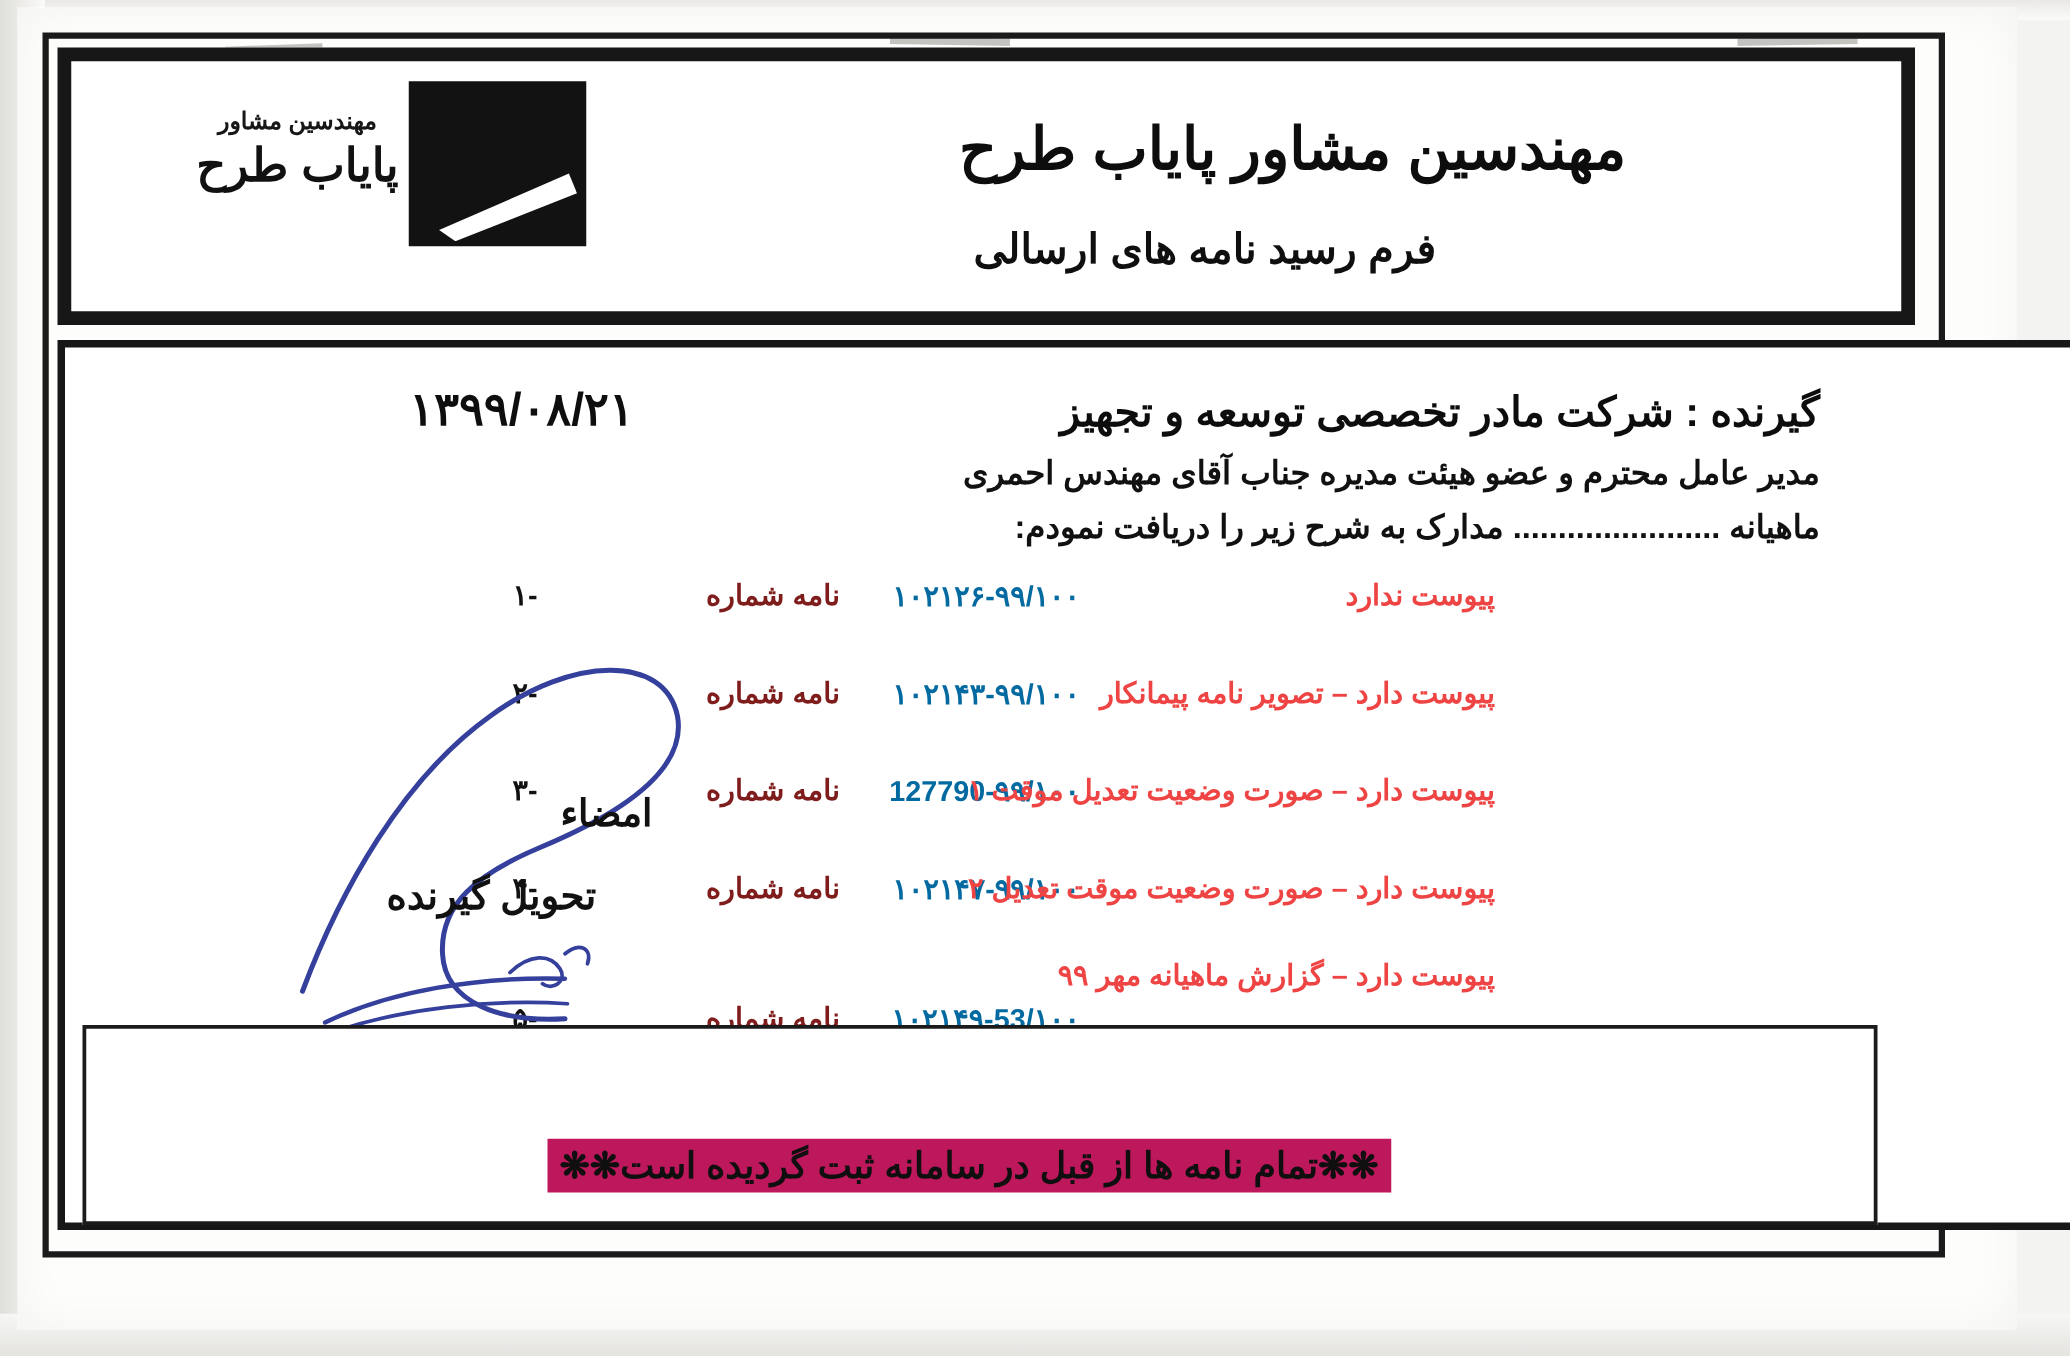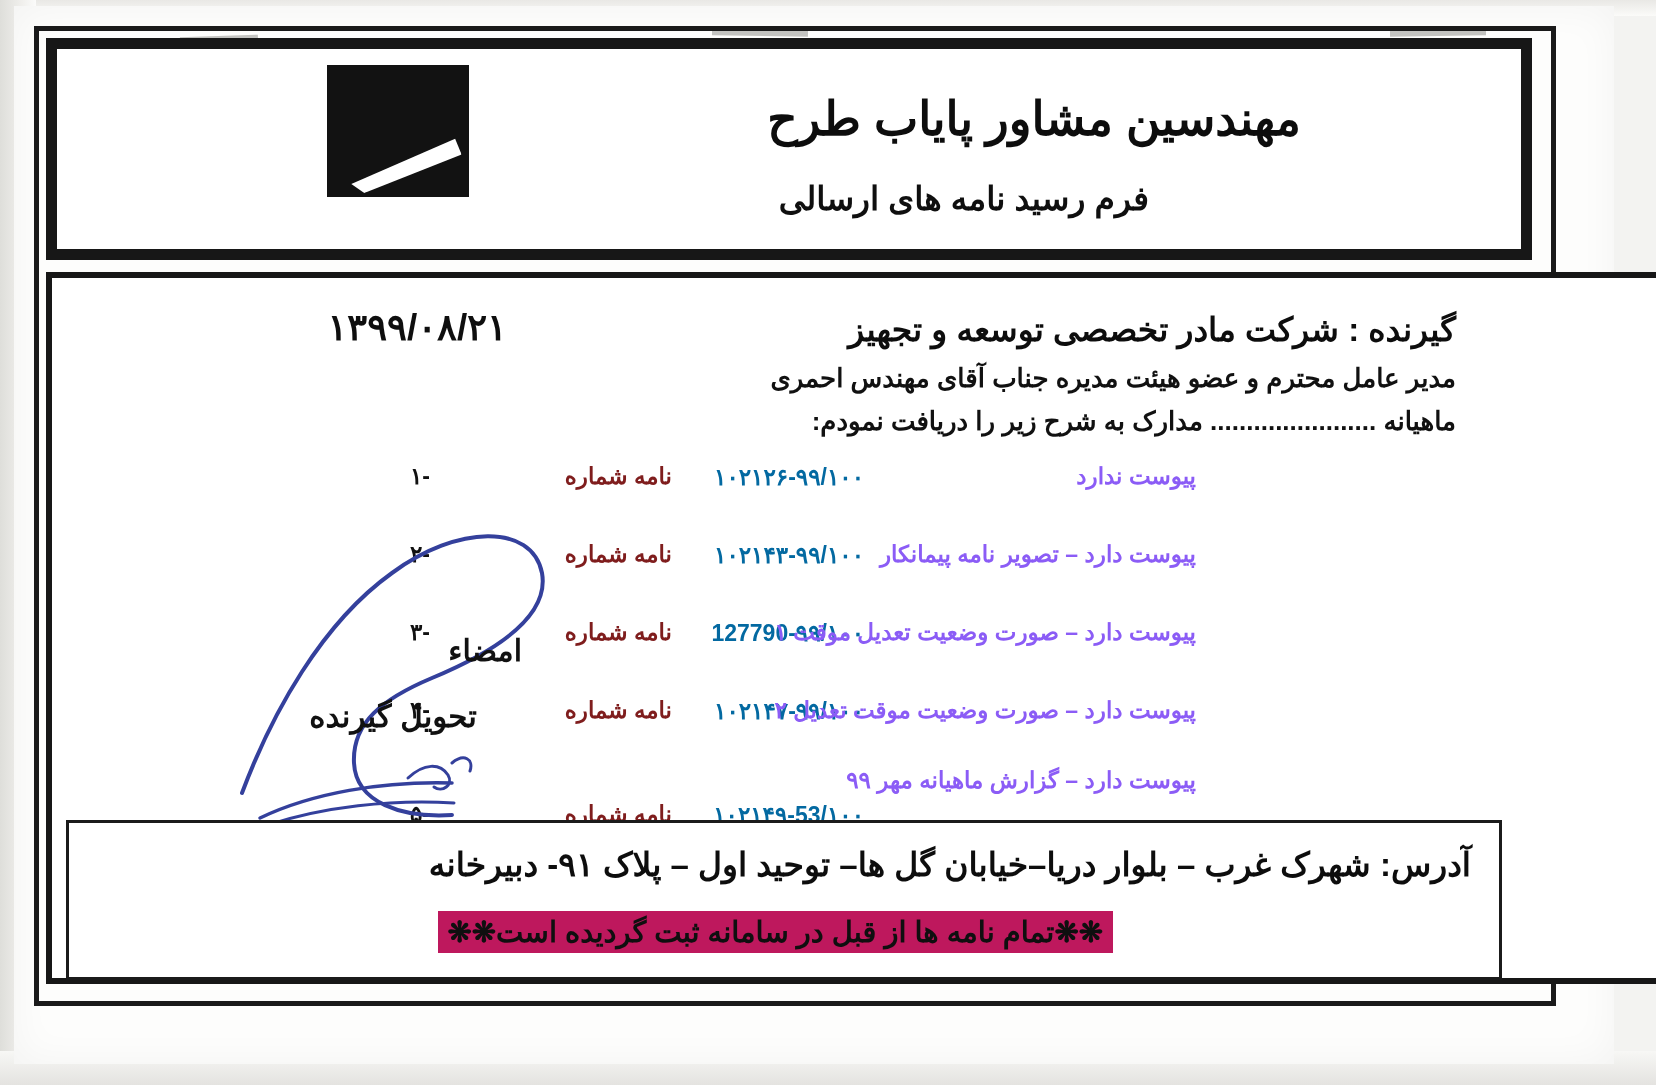--- a/index.html
+++ b/index.html
@@ -217,21 +217,21 @@
     font-weight: 700;
     color: #0369a1;
     direction: ltr;
   }
   .letter-attach {
     position: absolute;
     right: 260px;
     top: 0;
     font-size: 23px;
     font-weight: 700;
-    color: #8b5cf6;
+    color: #ef4444;
   }
 
   
   .sig-amza {
     position: absolute;
     right: 1170px;
     top: 355px;
     font-size: 30px;
     font-weight: 700;
     color: #111;
@@ -318,20 +318,24 @@
     <path d="M2 18 C14 6, 30 8, 44 12 L64 6" stroke="#6a6a68" stroke-width="2" fill="none"></path>
     <circle cx="66" cy="6" r="3" fill="#5a5a58"></circle>
   </svg>
 
   <div class="frame-outer"></div>
 
   <div class="header-box">
     <div class="header-inner">
       <div class="logo-mark">
         <div class="logo-swoosh"></div>
+      </div>
+      <div class="logo-text">
+        <div class="lt-small">مهندسین مشاور</div>
+        <div class="lt-big">پایاب طرح</div>
       </div>
       <div class="company-title">مهندسین مشاور پایاب طرح</div>
       <div class="form-subtitle">فرم رسید نامه های ارسالی</div>
     </div>
   </div>
 
   <div class="body-box">
     <div class="date-stamp">۱۳۹۹/۰۸/۲۱</div>
     <div class="recipient-line">گیرنده : شرکت مادر تخصصی توسعه و تجهیز</div>
     <div class="recipient-role">مدیر عامل محترم و عضو هیئت مدیره جناب آقای مهندس احمری</div>
@@ -378,16 +382,15 @@
         <path d="M206 315 C222 300, 238 300, 246 312 C252 322, 240 330, 232 324" stroke-width="3"></path>
         <path d="M250 300 C262 290, 272 296, 268 308" stroke-width="3"></path>
       </g>
     </svg>
 
     <div class="sig-amza">امضاء</div>
     <div class="sig-delivery">تحویل گیرنده</div>
   </div>
 
   <div class="address-box">
-    <div class="address-line">آدرس: شهرک غرب – بلوار دریا–خیابان گل ها– توحید اول – پلاک ۹۱- دبیرخانه</div>
     <div class="note-line">❋❋تمام نامه ها از قبل در سامانه ثبت گردیده است❋❋</div>
   </div>
 </div>
 
 </body></html>

